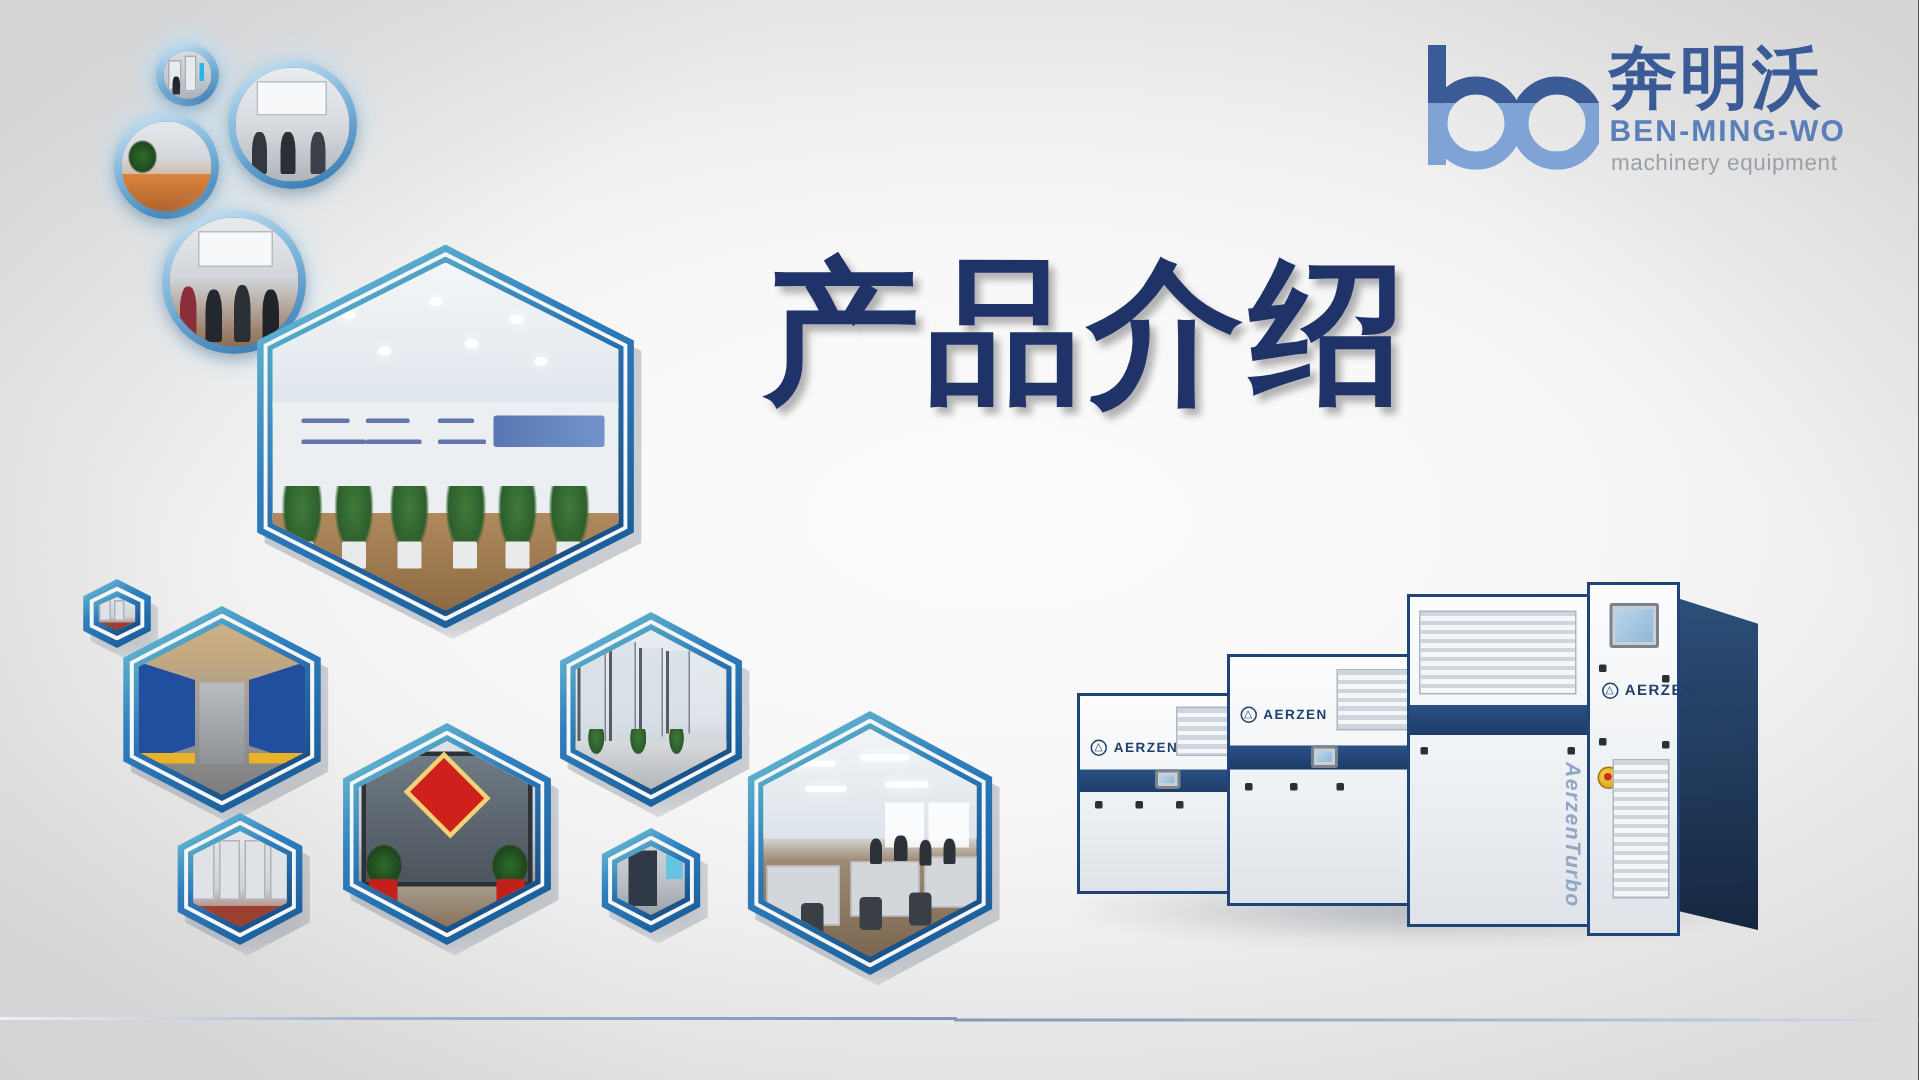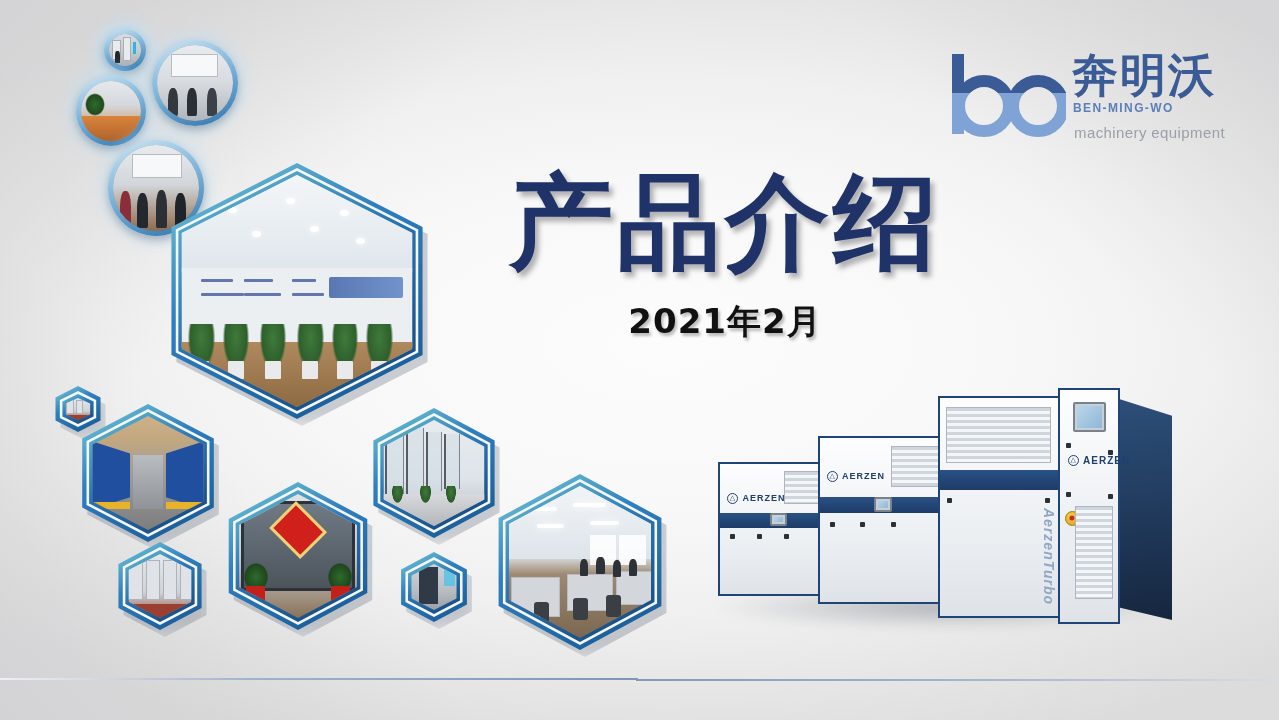--- a/index.html
+++ b/index.html
@@ -15,25 +15,25 @@
       radial-gradient(ellipse 70% 60% at 52% 48%, #fcfcfc 0%, #f8f8f8 38%, #f0f0f0 62%, #e4e4e4 84%, #dcdcdc 100%);
   }
   .slide::after{
     content:"";position:absolute;inset:0;pointer-events:none;
     background:linear-gradient(135deg, rgba(205,205,208,.55) 0%, rgba(255,255,255,0) 26%),
                linear-gradient(-135deg, rgba(200,200,205,.35) 0%, rgba(255,255,255,0) 22%),
                linear-gradient(45deg, rgba(198,198,203,.40) 0%, rgba(255,255,255,0) 24%);
   }
 
   
-  .logo{position:absolute;top:22px;left:948px;width:300px;height:108px;z-index:30;margin-top:24px;}
+  .logo{position:absolute;top:22px;left:948px;width:300px;height:108px;z-index:30;}
   .logo-mark{position:absolute;left:0;top:4px;width:118px;height:88px;}
   .logo-cn{position:absolute;left:124px;top:6px;font-size:46px;font-weight:bold;color:#3a5b96;
            letter-spacing:2px;line-height:1;font-family:"DejaVu Sans","Liberation Sans",sans-serif;}
-  .logo-en{position:absolute;left:125px;top:56px;font-size:12px;font-weight:bold;color:#5b7fb8;
+  .logo-en{position:absolute;left:125px;top:56px;font-size:20px;font-weight:bold;color:#5b7fb8;
            letter-spacing:1.4px;line-height:1;}
   .logo-tag{position:absolute;left:126px;top:79px;font-size:15px;color:#9aa0a8;letter-spacing:.4px;line-height:1;}
 
   
   .title-block{position:absolute;left:455px;top:168px;width:540px;text-align:center;z-index:25;}
   .main-title{
     font-family:Liberation Sans, sans-serif;
     font-size:104px;font-weight:bold;color:#1f3368;line-height:1.05;
     letter-spacing:4px;
     text-shadow:4px 5px 5px rgba(90,90,95,.45);
@@ -482,21 +482,20 @@
         <div class="bolt" style="left:10%;top:44%"></div>
         <div class="bolt" style="left:82%;top:45%"></div>
         <div class="knob" style="left:8%;top:52%;width:15px;height:15px;"></div>
         <div class="grill" style="left:26%;top:50%;width:66%;height:40%"></div>
       </div>
     </div>
   </div>
 
   <div class="title-block">
     <h1 class="main-title">产品介绍</h1>
-    <p class="sub-title">2021年2月</p>
   </div>
 
   <div class="logo">
     <svg class="logo-mark" viewBox="0 0 118 88">
       <defs>
         <clipPath id="topHalf">
             <rect x="0" y="0" width="118" height="43"></rect>
           </clipPath>
         <clipPath id="botHalf">
             <rect x="0" y="43" width="118" height="45"></rect>

